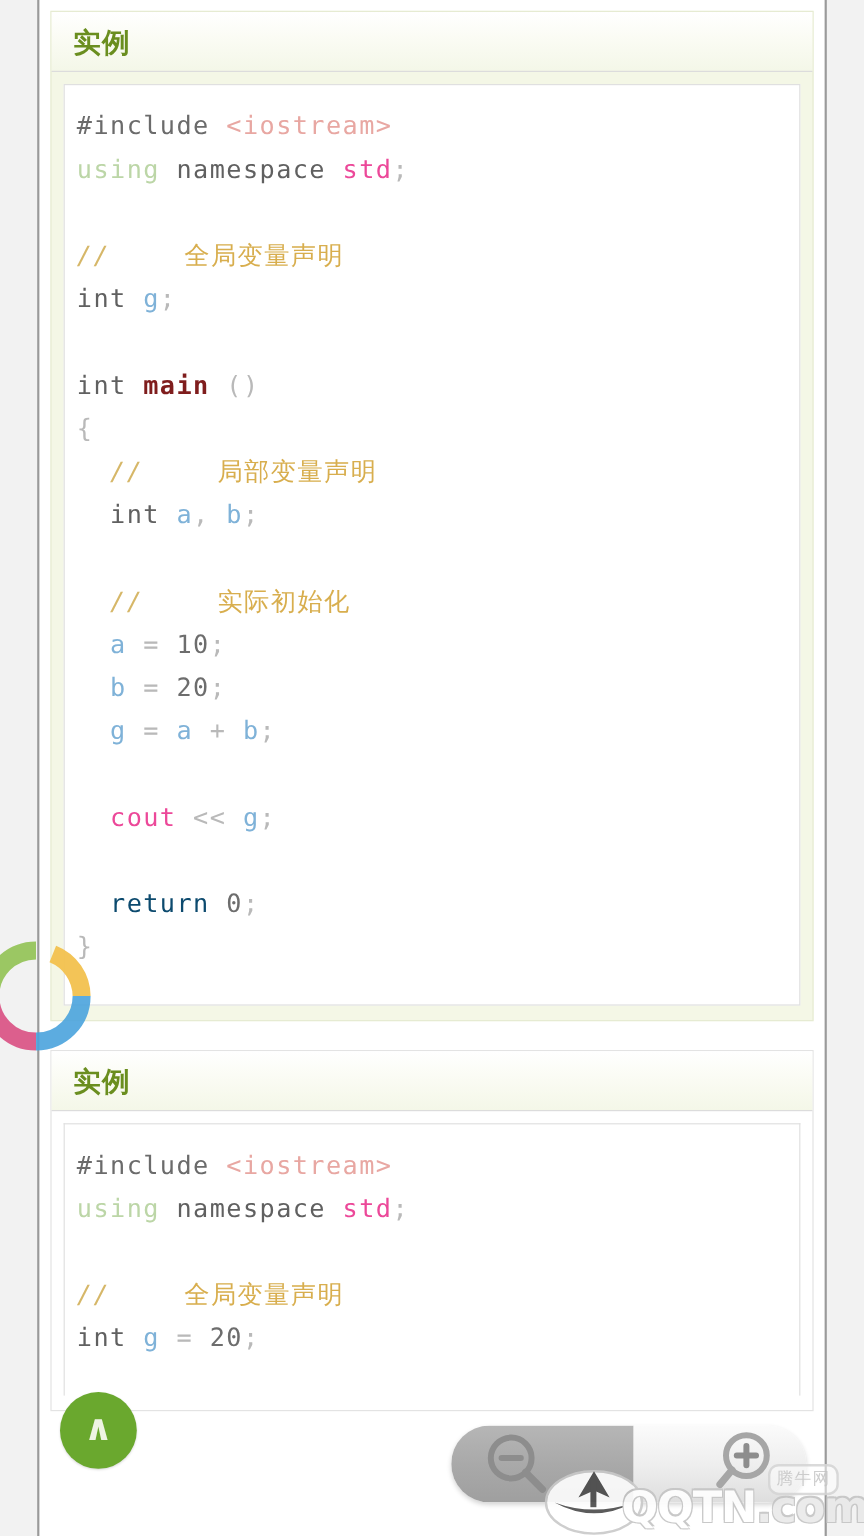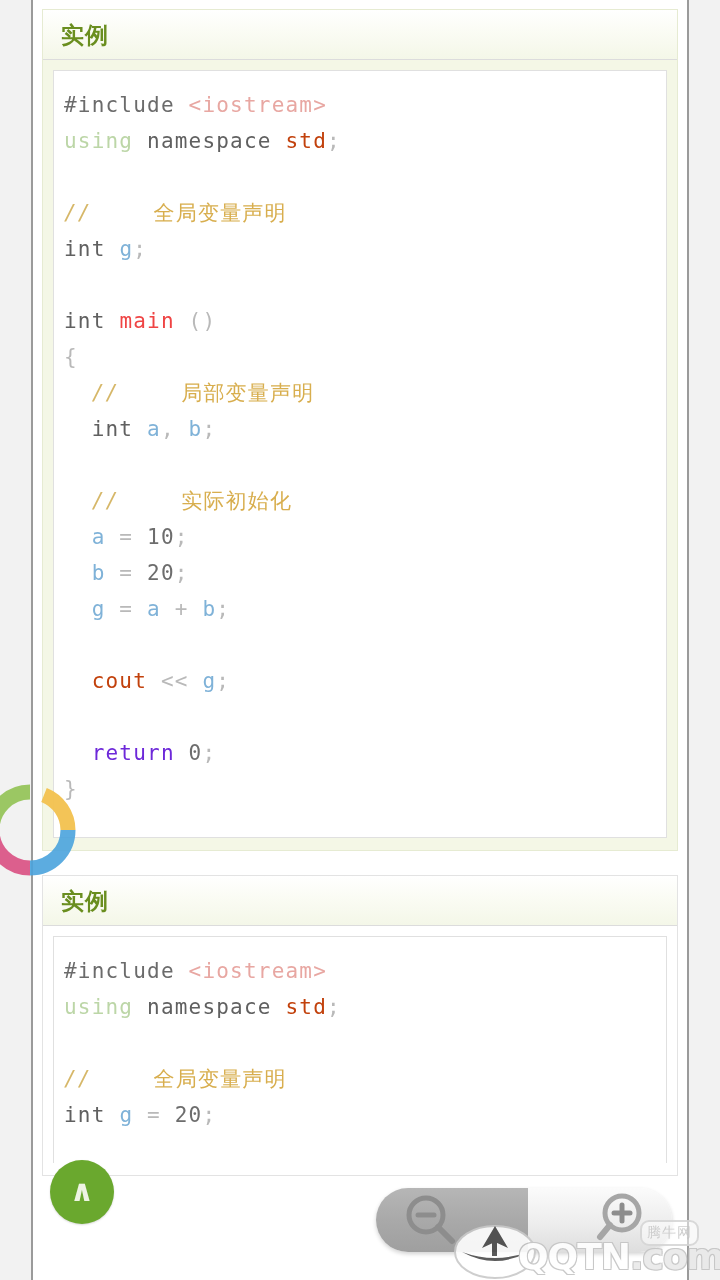--- a/index.html
+++ b/index.html
@@ -85,25 +85,25 @@
     font-size: 21px;
     line-height: 36px;
     white-space: pre;
     letter-spacing: 1.2px;
     color: #5a5a5a;
   }
   .code .ln { display: block; min-height: 36px; }
   .tok-pre    { color: #6b6b6b; }              
   .tok-inc    { color: #e8a7a2; }              
   .tok-kw     { color: #bcd6a7; }              
-  .tok-kw2    { color: #6d28d9; }              
+  .tok-kw2    { color: #0c4a6e; }              
   .tok-plain  { color: #606060; }              
-  .tok-type   { color: #c2410c; }              
+  .tok-type   { color: #ec4899; }              
   .tok-var    { color: #7fb2d8; }              
-  .tok-fn     { color: #ef4444; }              
+  .tok-fn     { color: #7f1d1d; font-weight: bold; }              
   .tok-com    { color: #d6b768; font-style: italic; }  
   .tok-com-cn { color: #d8ae4e; font-style: normal; margin-left: 48px; }
   .tok-op     { color: #b9b9b9; }              
   .tok-num    { color: #6d6d6d; }
 
   
   .para {
     margin: 22px 12px 0 12px;
     font-size: 24px;
     line-height: 50px;

